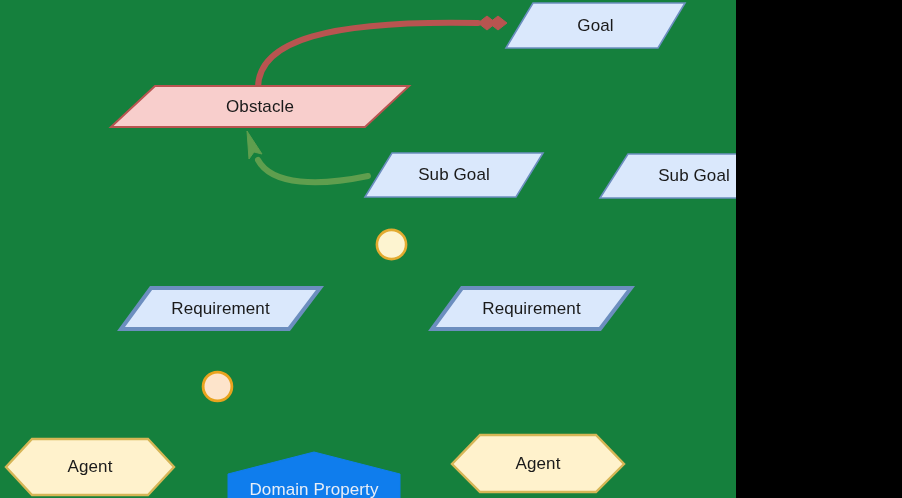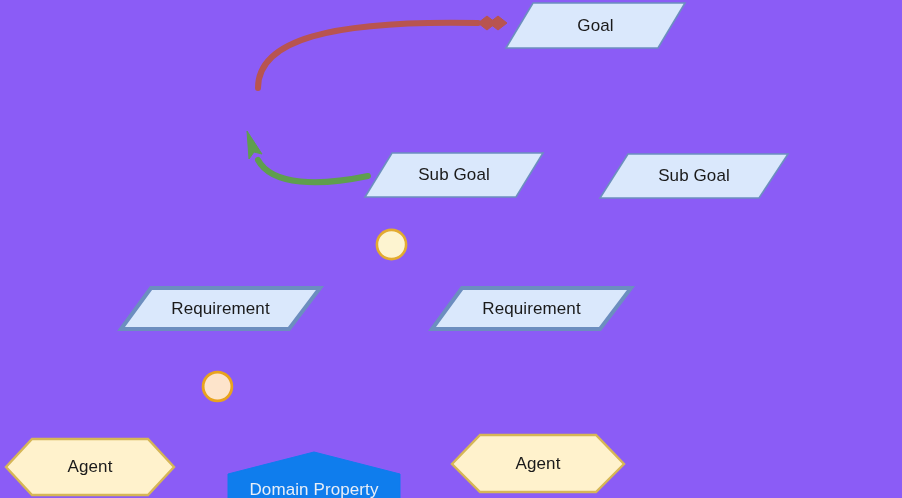--- a/index.html
+++ b/index.html
@@ -6,23 +6,23 @@
   html, body {
     margin: 0;
     padding: 0;
     background: #000000;
   }
   body {
     font-family: "Liberation Sans", sans-serif;
   }
   #canvas {
     position: relative;
-    width: 902px;
+    width: 736px;
     height: 498px;
-    background: #8b5cf6;
+    background: #15803d;
     overflow: hidden;
   }
   #edges {
     position: absolute;
     left: 0;
     top: 0;
     width: 902px;
     height: 498px;
     pointer-events: none;
   }
@@ -79,20 +79,26 @@
     </g>
   </svg>
 
   <div class="node" style="left:505px; top:2px; width:181px; height:47px;">
     <svg class="para-svg" width="181" height="47" viewBox="0 0 181 47">
       <polygon points="28,1 180,1 153,46 1,46" fill="#dae8fc" stroke="#6c8ebf" stroke-width="1.6"></polygon>
     </svg>
     <div class="node-label">Goal</div>
   </div>
 
+  <div class="node" style="left:110px; top:85px; width:300px; height:43px;">
+    <svg class="para-svg" width="300" height="43" viewBox="0 0 300 43">
+      <polygon points="45,1 299,1 255,42 1,42" fill="#f8cecc" stroke="#b85450" stroke-width="2"></polygon>
+    </svg>
+    <div class="node-label">Obstacle</div>
+  </div>
 
   <div class="node" style="left:364px; top:152px; width:180px; height:46px;">
     <svg class="para-svg" width="180" height="46" viewBox="0 0 180 46">
       <polygon points="28,1 179,1 152,45 1,45" fill="#dae8fc" stroke="#6c8ebf" stroke-width="1.6"></polygon>
     </svg>
     <div class="node-label">Sub Goal</div>
   </div>
 
   <div class="node" style="left:599px; top:153px; width:190px; height:46px;">
     <svg class="para-svg" width="190" height="46" viewBox="0 0 190 46">

